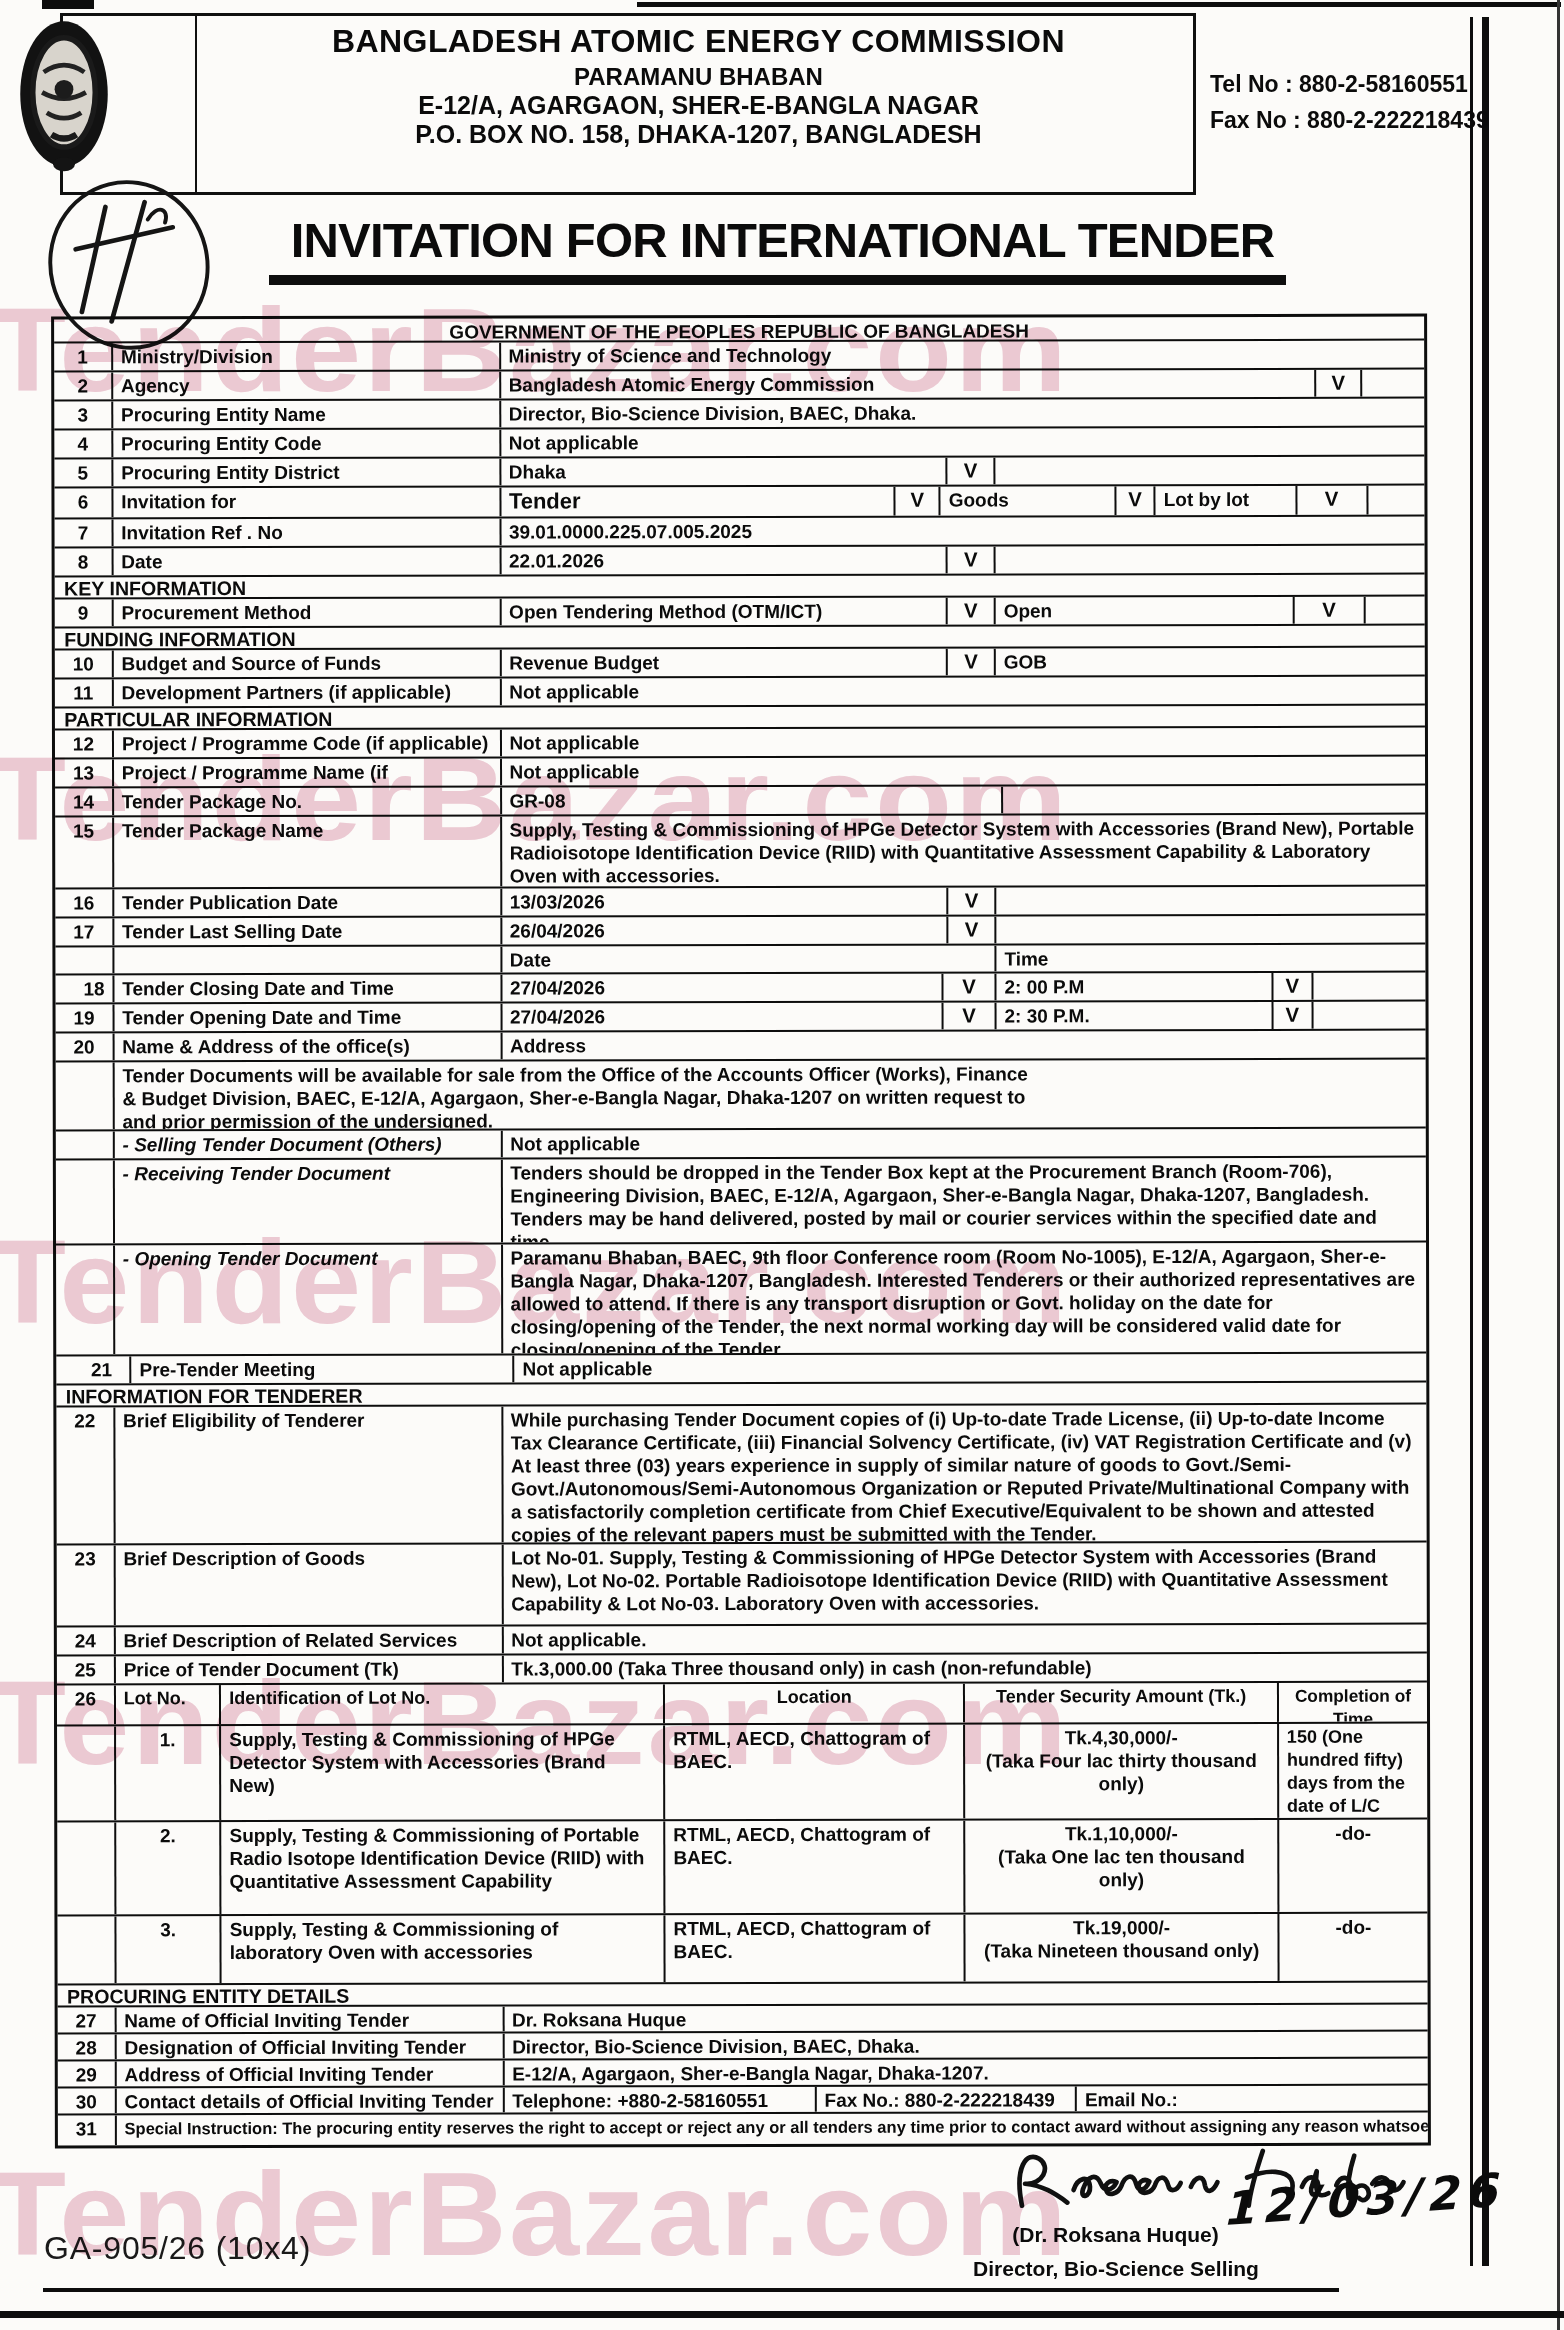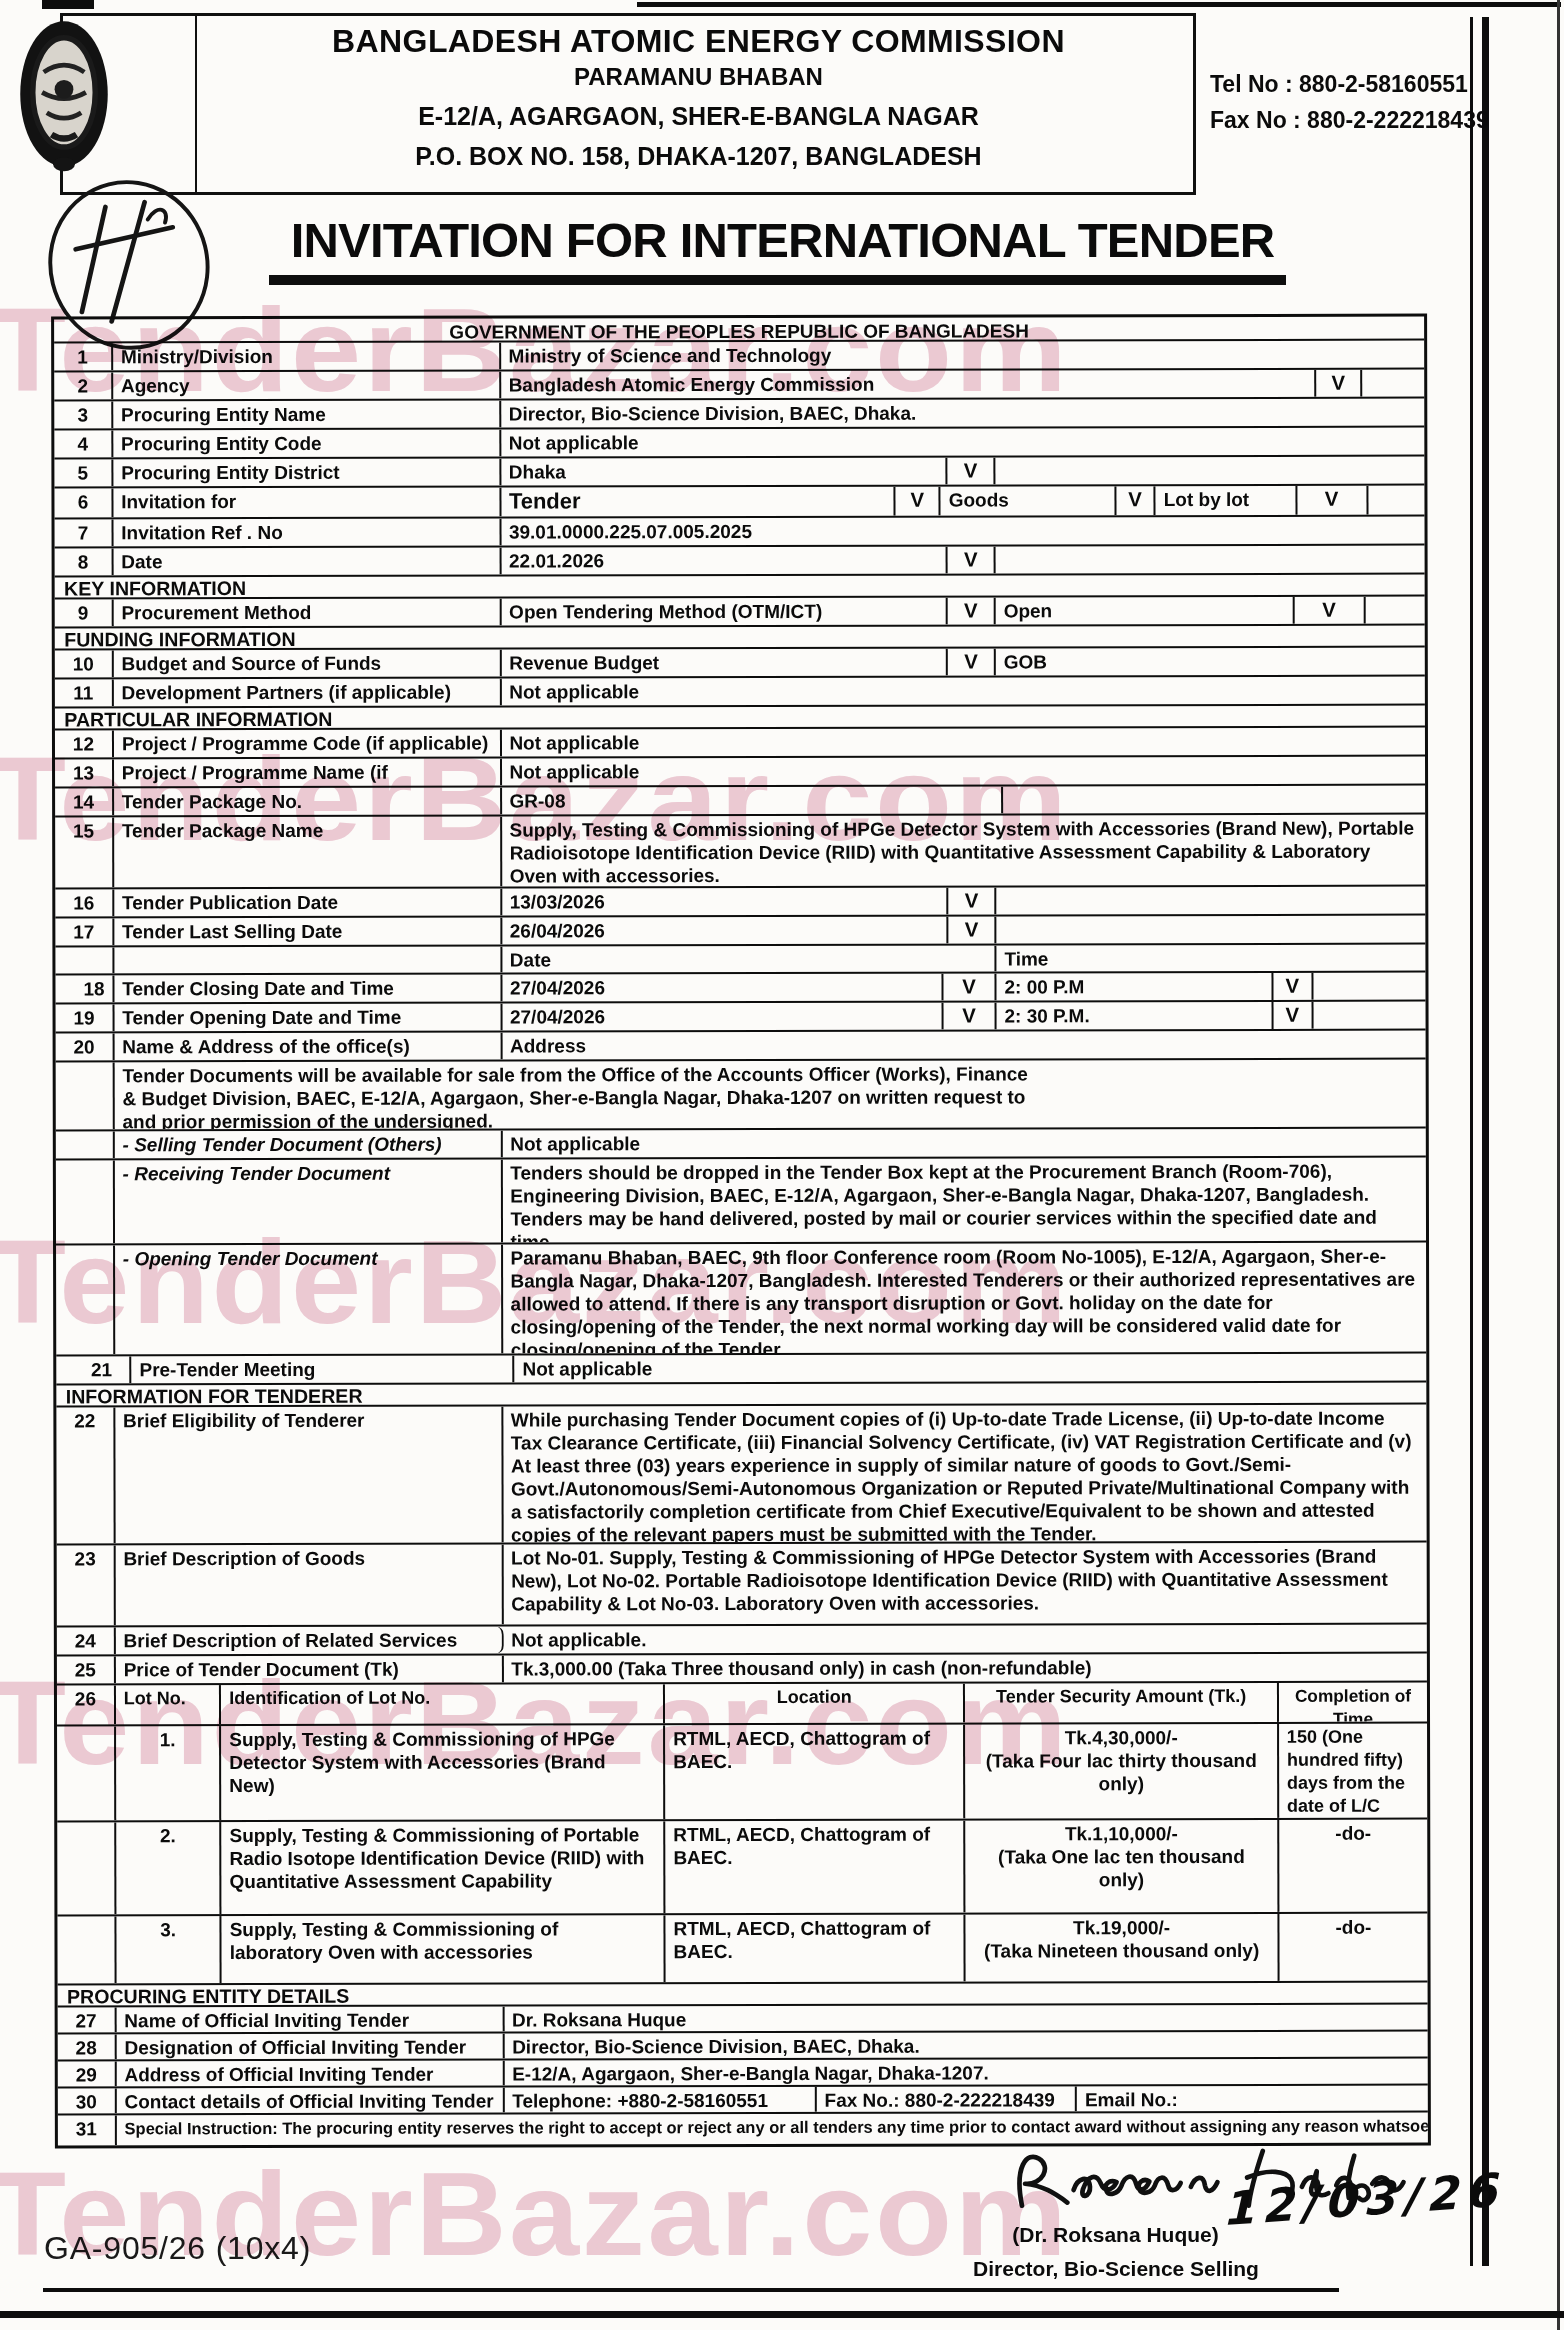--- a/index.html
+++ b/index.html
@@ -6,21 +6,21 @@
   .page{position:relative;width:1565px;height:2330px;background:#fcfbf9;overflow:hidden;
         font-family:"Liberation Sans",sans-serif;color:#0b0b0b;}
   
   .scanline{position:absolute;background:#0d0d0d;}
   
   .hdrbox{position:absolute;left:60px;top:12.6px;width:1136px;height:182px;border:3.1px solid #101010;box-sizing:border-box;}
   .hdrdiv{position:absolute;left:132px;top:0;width:2.4px;height:100%;background:#101010;}
   .hdrtext{position:absolute;left:141px;top:7.8px;width:989px;text-align:center;}
   .org{font-size:32px;font-weight:700;letter-spacing:0.4px;}
   .sub{font-size:24px;font-weight:700;margin-top:3.1px;}
-  .adr{font-size:25px;font-weight:700;margin-top:11px;}
+  .adr{font-size:25px;font-weight:700;}
   .telfax{position:absolute;left:1210px;top:66px;width:353px;font-size:23px;font-weight:700;line-height:36px;}
   .seal{position:absolute;left:14px;top:17.3px;}
   .circle-mark{position:absolute;left:30px;top:174px;}
   
   .title{position:absolute;left:118px;top:212px;width:1329px;text-align:center;font-size:49px;font-weight:800;letter-spacing:-0.8px;}
   .underline{position:absolute;left:269px;top:275px;width:1017px;height:10.2px;background:#0e0e0e;}
   
   .tbl{position:absolute;left:53px;top:315px;width:1376px;border:3.1px solid #0d0d0d;box-sizing:border-box;
        transform:rotate(-0.12deg);background:transparent;z-index:2;}
   .trow{display:flex;border-bottom:2.4px solid #0d0d0d;box-sizing:border-box;overflow:hidden;align-items:stretch;}
@@ -509,21 +509,21 @@
           <div>Brief Description of Goods</div>
         </div>
         <div class="tcell" style="width: 67.4%;">
           <div>Lot No-01. Supply, Testing &amp; Commissioning of HPGe Detector System with Accessories (Brand New), Lot No-02. Portable Radioisotope Identification Device (RIID) with Quantitative Assessment Capability &amp; Lot No-03. Laboratory Oven with accessories.</div>
         </div>
       </div>
       <div class="trow" style="height: 29px;">
         <div class="tcell ctr" style="width: 4.3%;">
           <div>24</div>
         </div>
-        <div class="tcell" style="width: 28.3%; border-radius: 8px;">
+        <div class="tcell" style="width: 28.3%;">
           <div>Brief Description of Related Services</div>
         </div>
         <div class="tcell" style="width: 67.4%;">
           <div>Not applicable.</div>
         </div>
       </div>
       <div class="trow" style="height: 29px;">
         <div class="tcell ctr" style="width: 4.3%;">
           <div>25</div>
         </div>

